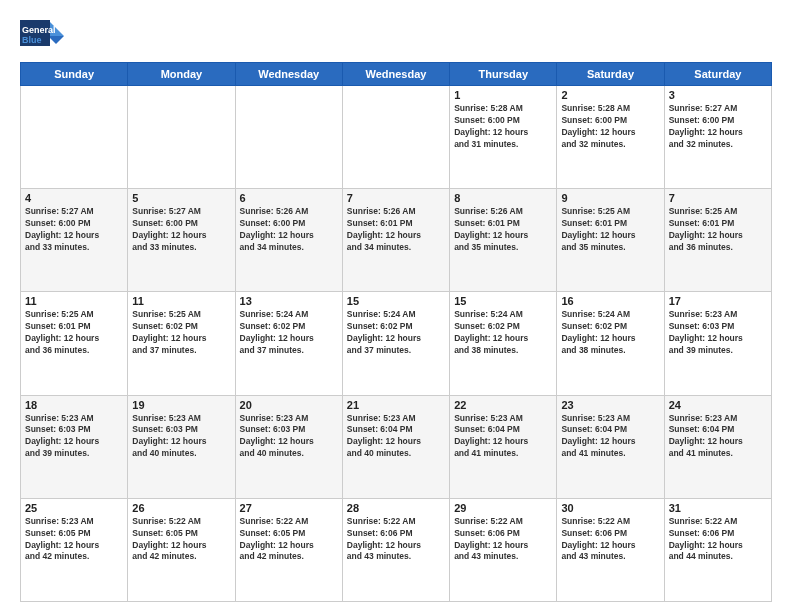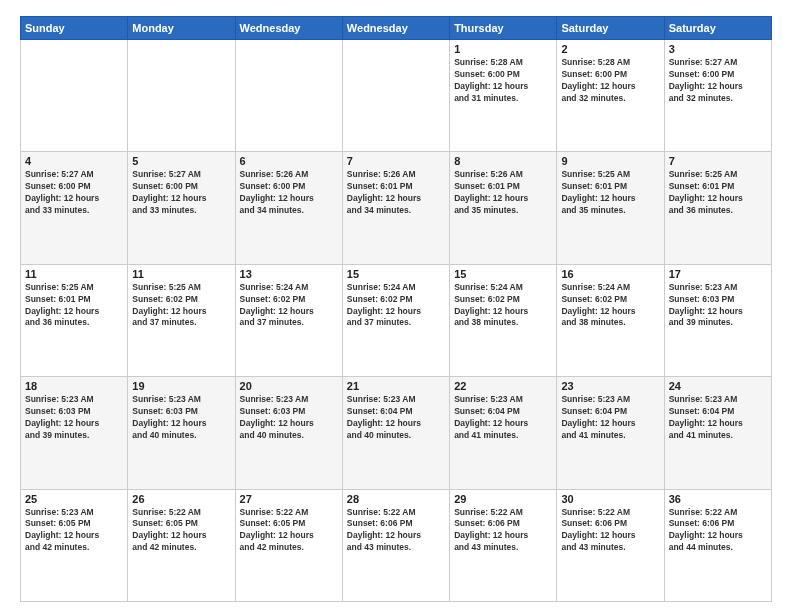--- a/index.html
+++ b/index.html
@@ -47,21 +47,21 @@
       border-collapse: collapse;
       width: 100%;
       table-layout: fixed;
     }
     .calendar th {
       background: #2a6bbf;
       color: #fff;
       font-size: 11px;
       font-weight: bold;
       padding: 5px 4px;
-      text-align: left;
+      text-align: center;
       border: 1px solid #1a5aaf;
     }
     .calendar td {
       border: 1px solid #ccc;
       vertical-align: top;
       padding: 3px 4px;
       font-size: 9px;
       color: #222;
       background: #fff;
       height: 82px;
@@ -82,20 +82,35 @@
       font-weight: bold;
     }
     .empty-cell {
       background: #fff !important;
     }
   </style>
 </head>
 <body>
 
 <div class="page">
+  <div class="header">
+    <div class="logo">
+        <svg width="50" height="40" viewBox="0 0 50 40">
+          <polygon points="28,4 44,20 28,20" fill="#4a90d9"></polygon>
+          <polygon points="28,20 44,20 36,28" fill="#2a6bbf"></polygon>
+          <rect x="0" y="4" width="30" height="26" fill="#1a3a6b"></rect>
+          <text x="2" y="17" font-size="9" fill="white" font-family="Arial" font-weight="bold">General</text>
+          <text x="2" y="27" font-size="9" fill="#4a90d9" font-family="Arial" font-weight="bold">Blue</text>
+        </svg>
+      </div>
+    <div class="title-block">
+      <div class="main-title"></div>
+      <div class="subtitle"></div>
+    </div>
+  </div>
 
   <table class="calendar">
     <thead>
       <tr>
       <th>Sunday</th>
           <th>Monday</th>
           <th>Wednesday</th>
           <th>Wednesday</th>
           <th>Thursday</th>
           <th>Saturday</th>
@@ -320,21 +335,21 @@
 and 43 minutes.</div>
           </td>
           <td>
             <span class="day-num">30</span>
             <div class="day-info" style="white-space: pre-line;">Sunrise: 5:22 AM
 Sunset: 6:06 PM
 Daylight: 12 hours
 and 43 minutes.</div>
           </td>
           <td>
-            <span class="day-num">36</span>
+            <span class="day-num">31</span>
             <div class="day-info" style="white-space: pre-line;">Sunrise: 5:22 AM
 Sunset: 6:06 PM
 Daylight: 12 hours
 and 44 minutes.</div>
           </td>
         </tr>
       </tbody>
   </table>
 </div>
 

